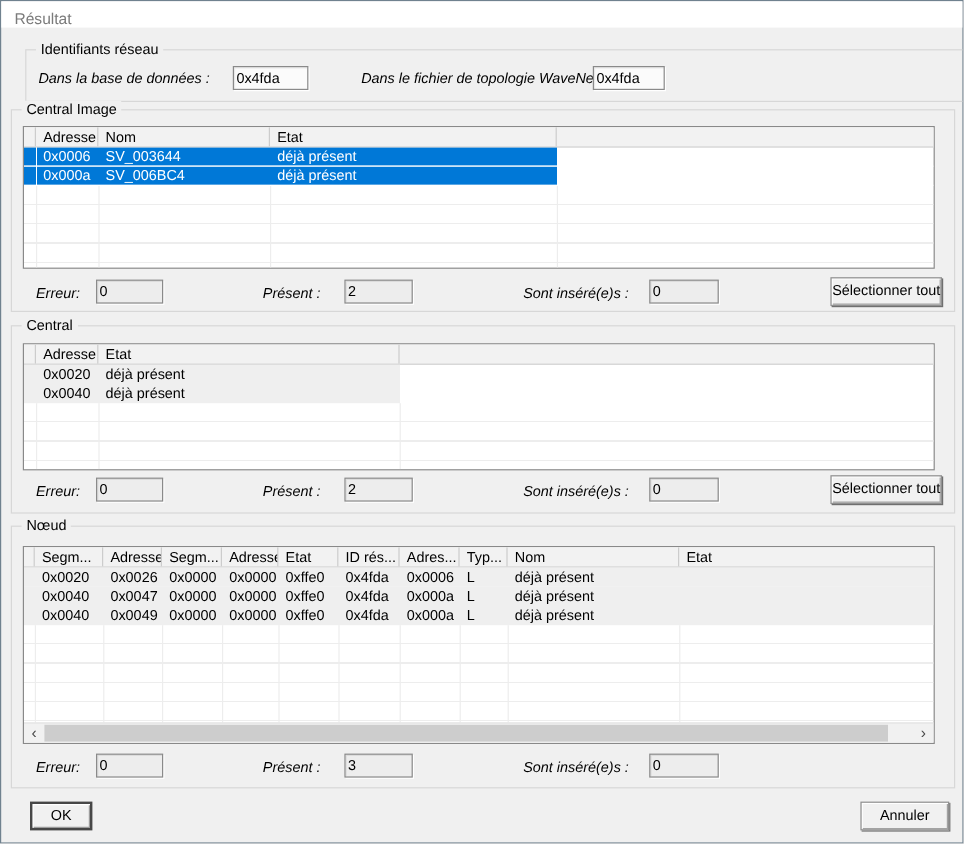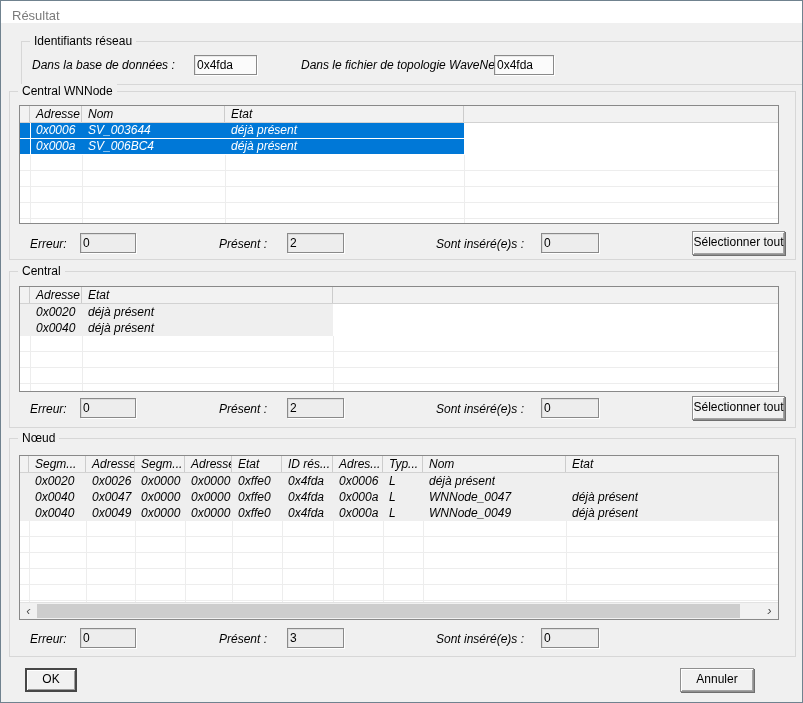--- a/index.html
+++ b/index.html
@@ -30,21 +30,21 @@
     position:absolute; box-sizing:border-box; background:#f1f1f1;
     border:1px solid #909090; text-align:center; line-height:21px;
     box-shadow:inset 1px 1px 0 #ffffff, inset -1px -1px 0 #a3a3a3, 1px 1px 0 #6f6f6f;
     cursor:pointer; white-space:nowrap; font-size:12px;
   }
   .btn-default {
     border:2px solid #474747; line-height:19px;
     box-shadow:inset 1px 1px 0 #ffffff, inset -1px -1px 0 #9c9c9c;
   }
 
-  .table { position:absolute; box-sizing:border-box; background:#fff; border:1px solid #898989; overflow:hidden;font-style:italic; }
+  .table { position:absolute; box-sizing:border-box; background:#fff; border:1px solid #898989; overflow:hidden; }
   .thead { display:flex; height:17px; background:#f2f2f2; border-bottom:1px solid #d2d2d2; box-sizing:border-box; }
   .th { box-sizing:border-box; border-right:1px solid #cccccc; padding-left:6px; line-height:16px; white-space:nowrap; overflow:hidden; flex:0 0 auto; }
   .th.fill { flex:1 1 auto; border-right:none; }
   .tr { display:flex; height:16px; line-height:16px; white-space:nowrap; position:relative; }
   .td { box-sizing:border-box; padding-left:6px; overflow:hidden; flex:0 0 auto; }
   .cn-sel { color:#fff; box-sizing:border-box; height:16px; border-bottom:1px solid #fff;
     background:linear-gradient(90deg, var(--selection,#0078d7) 0 10px, #ffffff 10px 11px, var(--selection,#0078d7) 11px 444px, transparent 444px); }
   .cn-sel .td { line-height:15px; }
   .seg-row { background:linear-gradient(90deg, var(--row-stripe,#efefef) 0 313px, transparent 313px); }
   .nd-row { background:var(--row-stripe,#efefef); }
@@ -69,21 +69,21 @@
 
   <div class="group" style="left:20px;top:40px;width:785px;height:42px">
     <span class="glabel">Identifiants réseau</span>
     <span class="lbl" style="left:10px;top:16px">Dans la base de données :</span>
     <div class="field white" style="left:172px;top:13px;width:63px">0x4fda</div>
     <span class="lbl" style="left:279px;top:16px">Dans le fichier de topologie WaveNet :</span>
     <div class="field white" style="left:472px;top:13px;width:60px">0x4fda</div>
   </div>
 
   <div class="group" style="left:8px;top:90px;width:785px;height:167px">
-    <span class="glabel">Central WNNode</span>
+    <span class="glabel">Central Image</span>
     <div class="table" style="left:9px;top:13px;width:760px;height:119px">
       <div class="thead">
         <div class="th" style="width:10px"></div>
         <div class="th" style="width:52px">Adresse</div>
         <div class="th" style="width:143px">Nom</div>
         <div class="th" style="width:239px">Etat</div>
         <div class="th fill"></div>
       </div>
       <div class="tr cn-sel">
         <div class="td" style="width:10px"></div>
@@ -179,34 +179,32 @@
       <div class="tr nd-row">
         <div class="td" style="width:9px"></div>
         <div class="td" style="width:57px">0x0040</div>
         <div class="td" style="width:49px">0x0047</div>
         <div class="td" style="width:50px">0x0000</div>
         <div class="td" style="width:47px">0x0000</div>
         <div class="td" style="width:50px">0xffe0</div>
         <div class="td" style="width:51px">0x4fda</div>
         <div class="td" style="width:50px">0x000a</div>
         <div class="td" style="width:40px">L</div>
-        <div class="td" style="width:143px">WNNode_0047</div>
         <div class="td">déjà présent</div>
       </div>
       <div class="tr nd-row">
         <div class="td" style="width:9px"></div>
         <div class="td" style="width:57px">0x0040</div>
         <div class="td" style="width:49px">0x0049</div>
         <div class="td" style="width:50px">0x0000</div>
         <div class="td" style="width:47px">0x0000</div>
         <div class="td" style="width:50px">0xffe0</div>
         <div class="td" style="width:51px">0x4fda</div>
         <div class="td" style="width:50px">0x000a</div>
         <div class="td" style="width:40px">L</div>
-        <div class="td" style="width:143px">WNNode_0049</div>
         <div class="td">déjà présent</div>
       </div>
 
       <div class="grid" style="top:65px;height:81px">
         <i style="left:9px"></i>
           <i style="left:66px"></i>
           <i style="left:115px"></i>
           <i style="left:165px"></i>
         <i style="left:212px"></i>
           <i style="left:262px"></i>
@@ -224,15 +222,15 @@
     </div>
     <span class="lbl" style="left:20px;top:193px">Erreur:</span>
     <div class="field" style="left:70px;top:189px;width:56px">0</div>
     <span class="lbl" style="left:209px;top:193px">Présent :</span>
     <div class="field" style="left:277px;top:189px;width:57px">3</div>
     <span class="lbl" style="left:426px;top:193px">Sont inséré(e)s :</span>
     <div class="field" style="left:531px;top:189px;width:58px">0</div>
   </div>
 
   <div class="btn btn-default" style="left:24px;top:667px;width:52px;height:24px">OK</div>
-  <div class="btn" style="left:679px;top:667px;width:74px;height:24px">Annuler</div>
+  <div class="btn" style="left:716px;top:667px;width:74px;height:24px">Annuler</div>
 
 </div>
 
 </body></html>

